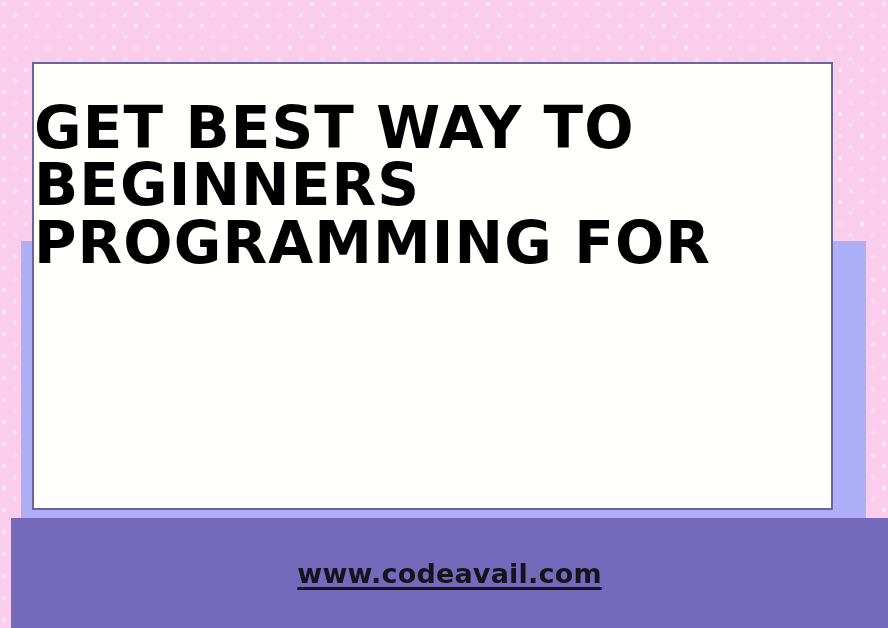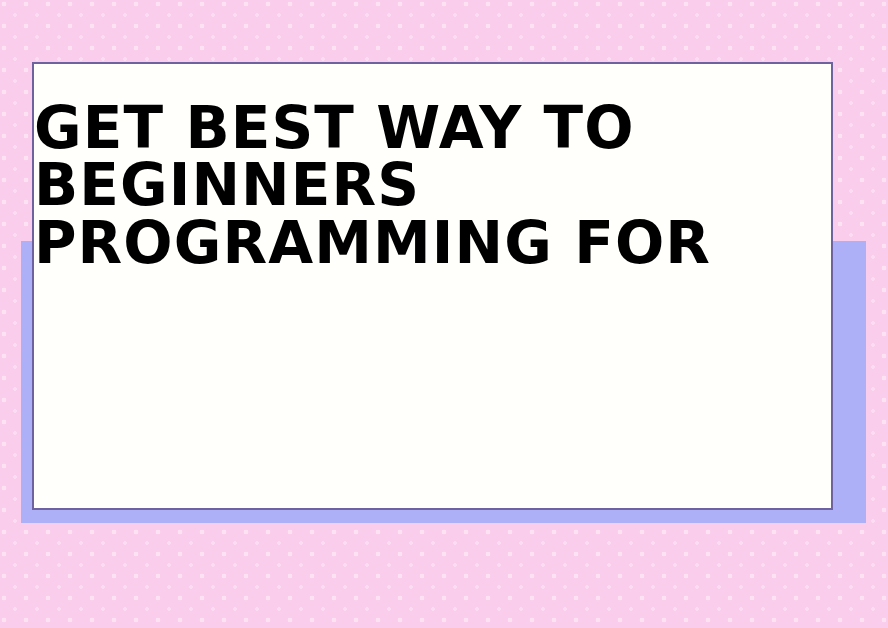--- a/index.html
+++ b/index.html
@@ -106,14 +106,17 @@
   <div id="accent-slab"></div>
 
   <div id="headline-card">
     <h1 id="headline">
       <span class="headline-line">GET BEST WAY TO</span>
       <span class="headline-line">BEGINNERS</span>
       <span class="headline-line">PROGRAMMING FOR</span>
     </h1>
   </div>
 
+  <div id="footer-band">
+    <span id="footer-url">www.codeavail.com</span>
+  </div>
 
 </div>
 
 </body></html>

